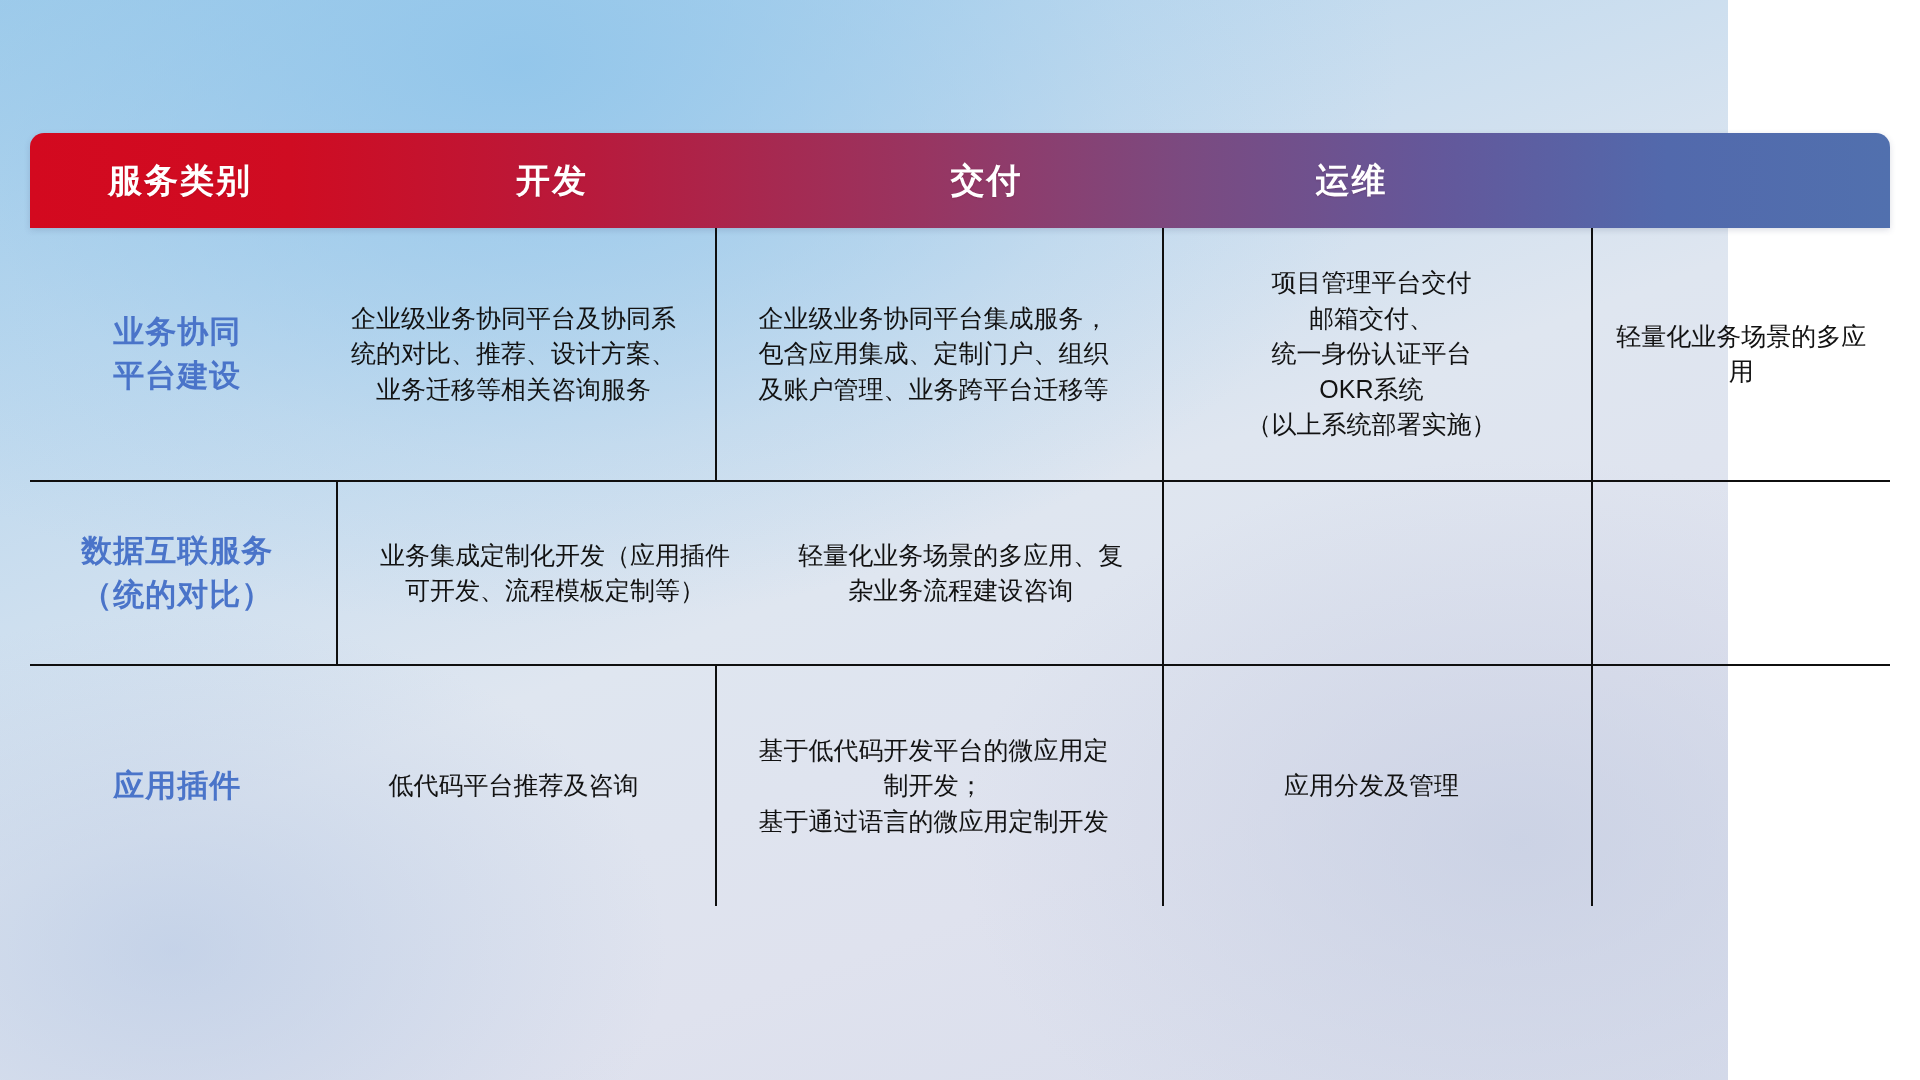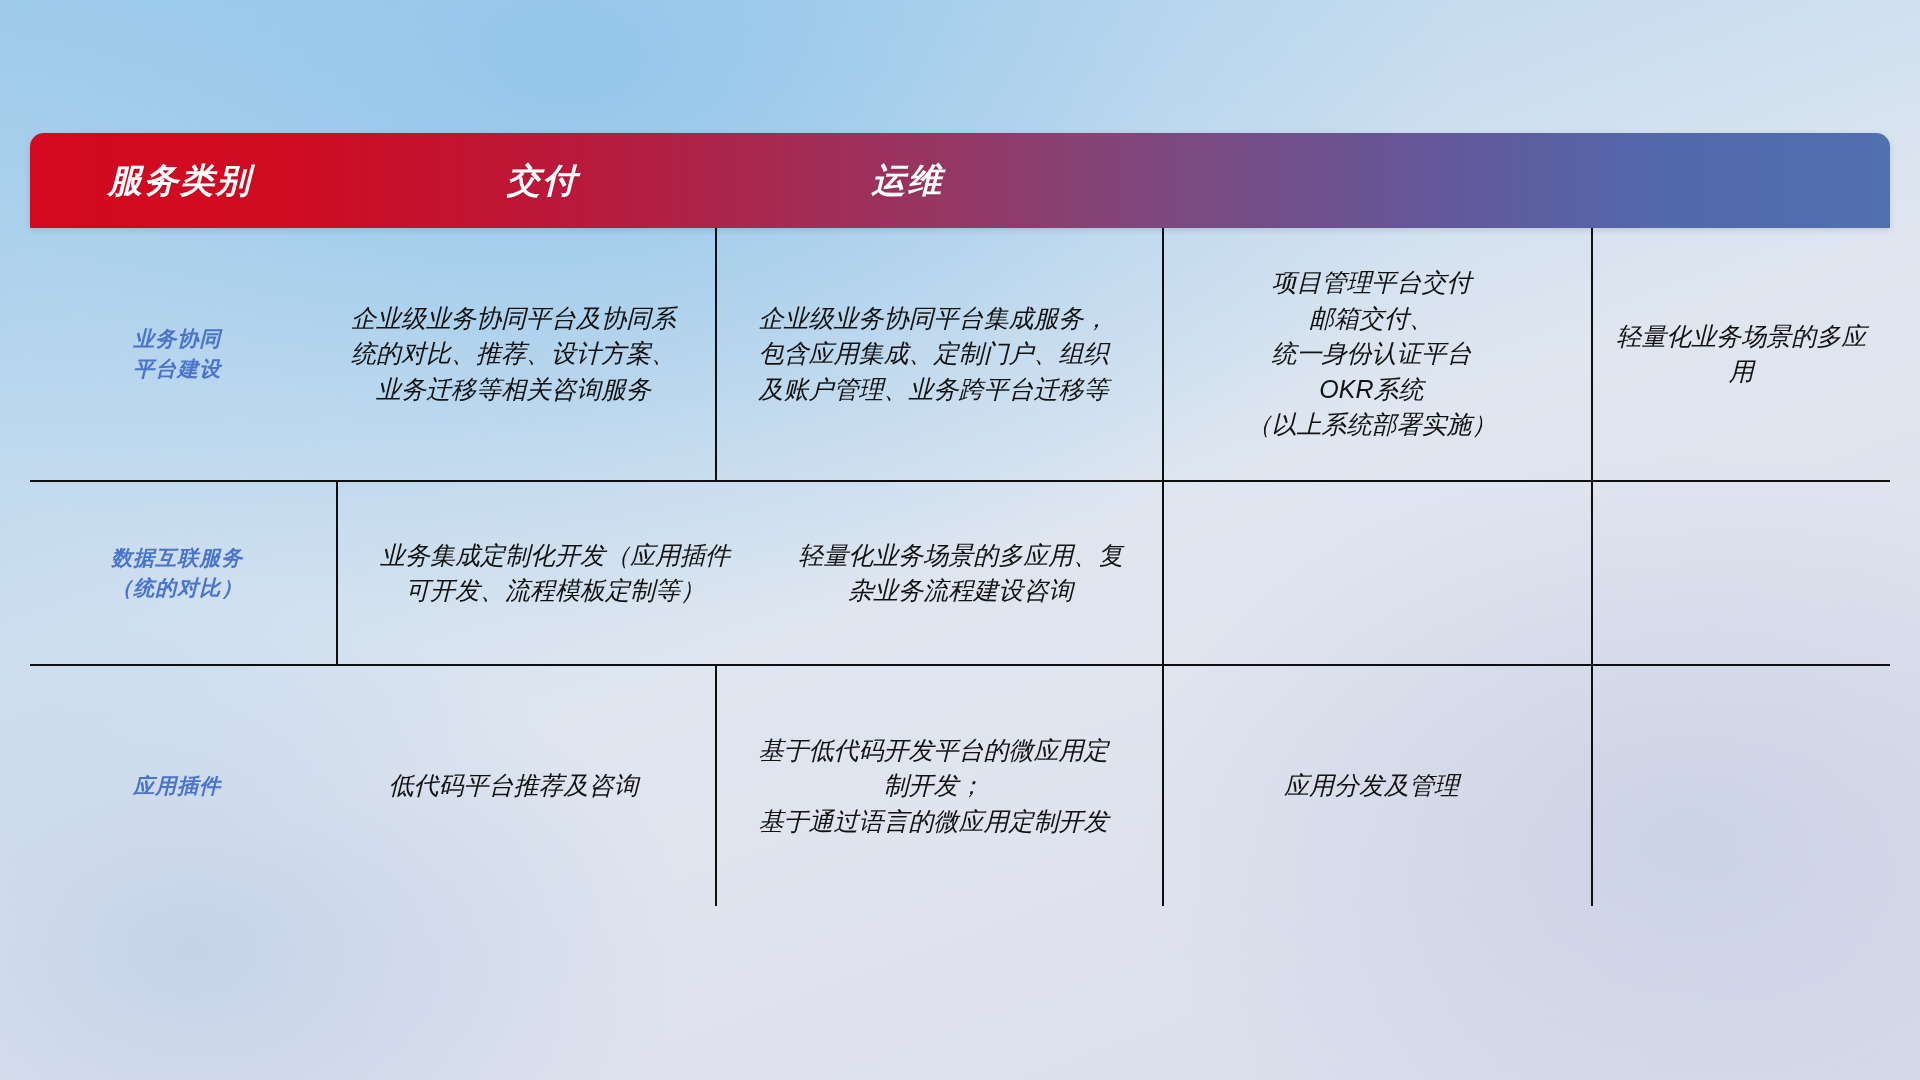--- a/index.html
+++ b/index.html
@@ -8,28 +8,27 @@
   }
   body {
     width: 1920px;
     height: 1080px;
     overflow: hidden;
     font-family: "Liberation Sans", "DejaVu Sans", sans-serif;
   }
 
   #stage {
     position: relative;
-    width: 1920px;
+    width: 1728px;
     height: 1080px;
     background:
       radial-gradient(ellipse 900px 620px at 88% 78%, rgba(198,206,226,0.75) 0%, rgba(198,206,226,0.0) 62%),
       radial-gradient(ellipse 760px 520px at 10% 88%, rgba(176,196,226,0.55) 0%, rgba(176,196,226,0) 65%),
       radial-gradient(ellipse 1100px 700px at 30% 6%, rgba(142,196,234,0.85) 0%, rgba(160,204,236,0.25) 55%, rgba(190,214,236,0) 80%),
       linear-gradient(160deg, #9ecbea 0%, #bcd8ee 22%, #dfe6f0 52%, #dfe2ee 74%, #d7dceb 100%);
-    font-style: italic;
   }
 
   
   #table-wrap {
     position: absolute;
     left: 30px;
     top: 133px;
     width: 1860px;
   }
 
@@ -93,38 +92,41 @@
   .col-3 { width: 425px; }
   .col-4 { width: 305px; }
 
   
   .cell.vline-left { border-left: 2px solid #0f0f0f; margin-left: 12px; }
   .data-row.sep-top { border-top: 2px solid #0f0f0f; }
 
   
   .cat-label {
     color: #4a74c9;
-    font-size: 21px;
+    font-size: 31px;
     font-weight: 700;
     line-height: 1.42;
     letter-spacing: 1px;
     text-align: center;
     white-space: pre-line;
   }
 </style>
 </head>
 <body>
 
 <div id="stage">
 
   <div id="table-wrap">
 
     <div class="header-row">
       <div class="header-cell col-0">
         <span>服务类别</span>
+      </div>
+      <div class="header-cell col-2">
+        <span>开发</span>
       </div>
       <div class="header-cell col-3">
         <span>交付</span>
       </div>
       <div class="header-cell col-4">
         <span>运维</span>
       </div>
     </div>
 
     <div class="body-grid">

